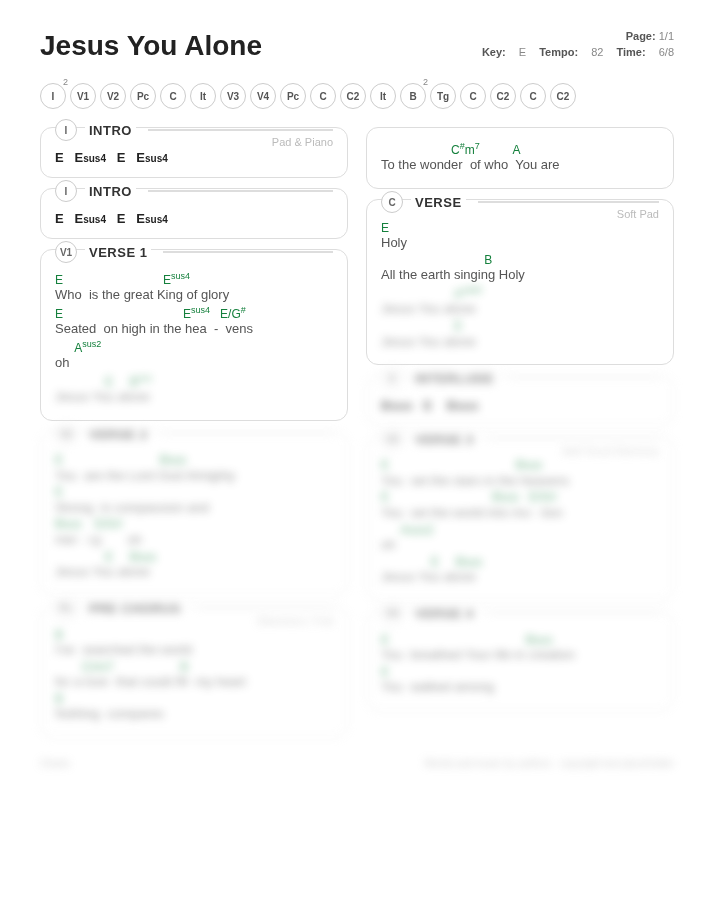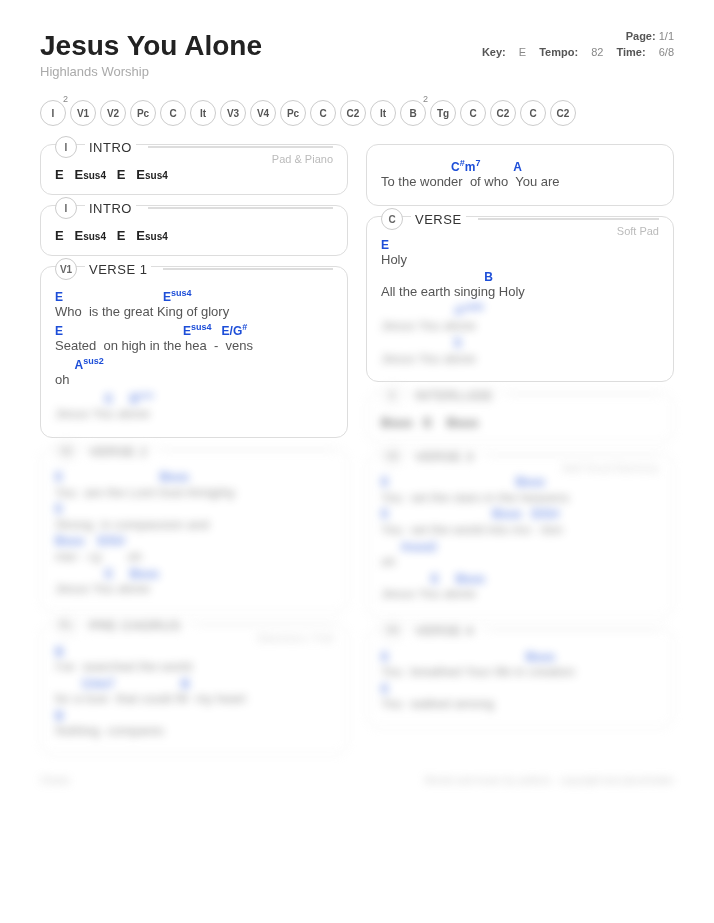--- a/index.html
+++ b/index.html
@@ -12,41 +12,40 @@
 .meta .page{margin-bottom:4px}
 .meta span{margin-left:10px}
 .arrangement{display:flex;flex-wrap:wrap;gap:4px;margin-bottom:18px;align-items:center}
 .arr-item{position:relative;width:26px;height:26px;border:1.5px solid #ccc;border-radius:50%;display:flex;align-items:center;justify-content:center;font-size:10px;font-weight:700;color:#555;background:#fff}
 .arr-item .sup{position:absolute;top:-7px;right:-3px;font-size:9px;color:#888;font-weight:400}
 .cols{display:flex;gap:18px}
 .col{flex:1;display:flex;flex-direction:column;gap:10px}
 .section{border:1.5px solid #ddd;border-radius:12px;padding:10px 14px 12px;position:relative}
 .sec-header{display:flex;align-items:center;gap:8px;margin-bottom:6px;position:relative;top:-19px;margin-bottom:-10px}
 .sec-badge{width:22px;height:22px;border:1.5px solid #ccc;border-radius:50%;display:flex;align-items:center;justify-content:center;font-size:10px;font-weight:700;color:#666;background:#fff}
-.sec-title{font-size:13px;font-weight:400;color:#333;background:#fff;padding:0 4px;letter-spacing:0.5px}
+.sec-title{font-size:13px;font-weight:700;color:#333;background:#fff;padding:0 4px;letter-spacing:0.5px}
 .sec-note{position:absolute;right:14px;top:8px;font-size:11px;color:#bbb}
 .combined{position:relative;margin-bottom:2px}
-.combined .chords{white-space:pre;font-size:12px;font-weight:700;color:#1d4ed8;line-height:1.1}
+.combined .chords{white-space:pre;font-size:12px;font-weight:400;color:#15803d;line-height:1.1}
 .combined .chords sup{font-size:9px}
 .combined .lyrics{white-space:pre;font-size:13px;color:#555;line-height:1.3}
 .chord-only{font-size:13px;font-weight:700;color:#222;white-space:pre}
 .chord-only .sus{font-size:10px}
 .blurred{filter:blur(4px);opacity:0.6;pointer-events:none}
 .blurred .sec-title,.blurred .sec-badge{filter:none}
 .section.noheader{padding-top:14px}
 .line-hr{flex:1;height:1.5px;background:#ddd;margin-left:4px}
 .footer-blur{filter:blur(4px);opacity:0.5;font-size:10px;color:#999;margin-top:20px;display:flex;justify-content:space-between}
 </style>
 </head>
 <body>
 
 <div class="header">
   <div>
     <div class="title">Jesus You Alone</div>
-    <div class="artist">Highlands Worship</div>
   </div>
   <div class="meta">
     <div class="page"><b>Page:</b> <span style="margin:0">1/1</span></div>
     <div>
       <span><b>Key:</b> <span>E</span></span>
       <span><b>Tempo:</b> <span>82</span></span>
       <span><b>Time:</b> <span>6/8</span></span>
     </div>
   </div>
 </div>

